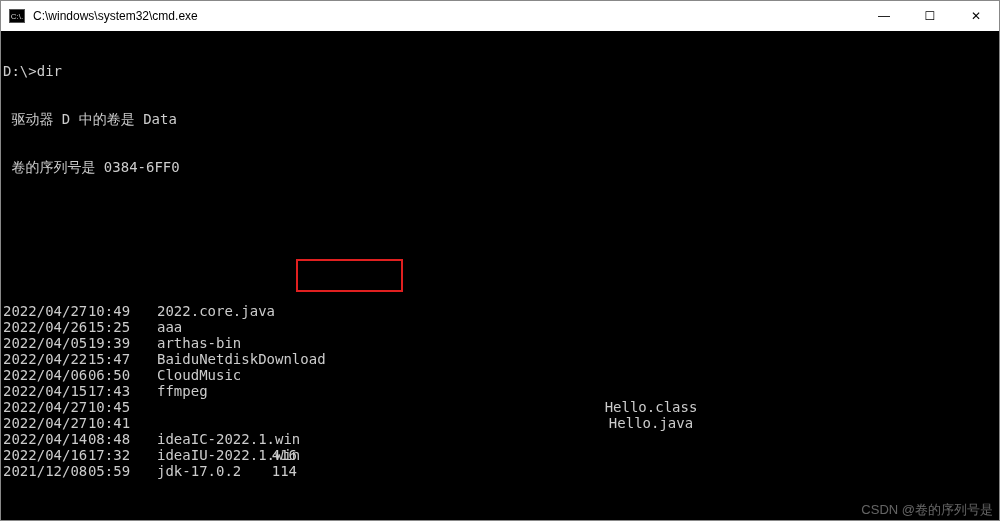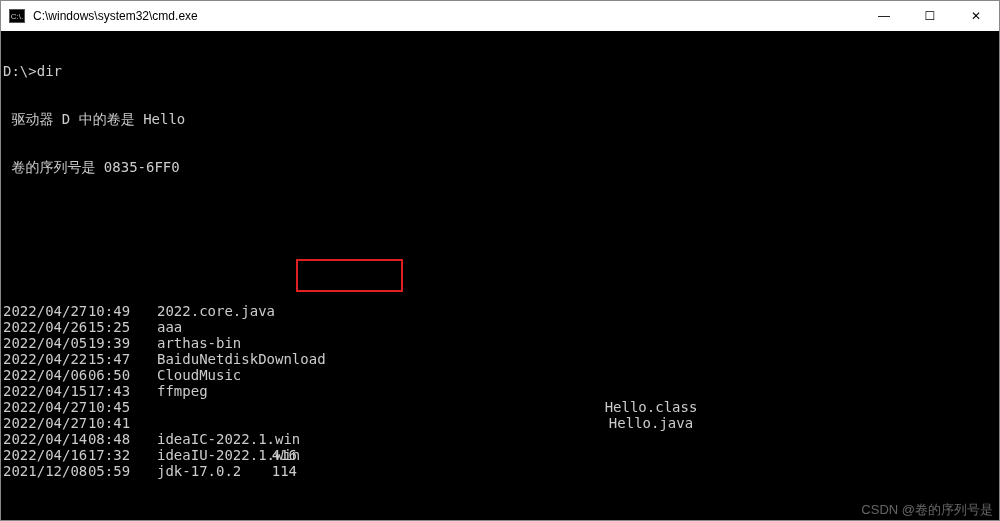--- a/index.html
+++ b/index.html
@@ -31,21 +31,21 @@
     <span class="title">C:\windows\system32\cmd.exe</span>
     <div class="winbtns">
       <div class="winbtn">—</div>
       <div class="winbtn">☐</div>
       <div class="winbtn closebtn">✕</div>
     </div>
   </div>
 
   <div class="term">
     <div class="row"><span>D:\</span>&gt;<span>dir</span></div>
-    <div class="row"> 驱动器 D 中的卷是 Hello</div>
-    <div class="row"> 卷的序列号是 0835-6FF0</div>
+    <div class="row"> 驱动器 D 中的卷是 Data</div>
+    <div class="row"> 卷的序列号是 0384-6FF0</div>
     <div class="row"></div>
     <div class="row"></div>
     <div id="listing"><div class="row"><span class="c-date">2022/04/27</span><span class="c-time">10:49</span><span class="c-gap1"></span><span class="c-dir"><dir><span class="c-size"></span><span class="c-gap2"></span><span class="c-name">2022.core.java</span></dir></span></div><div class="row"><span class="c-date">2022/04/26</span><span class="c-time">15:25</span><span class="c-gap1"></span><span class="c-dir"><dir><span class="c-size"></span><span class="c-gap2"></span><span class="c-name">aaa</span></dir></span></div><div class="row"><span class="c-date">2022/04/05</span><span class="c-time">19:39</span><span class="c-gap1"></span><span class="c-dir"><dir><span class="c-size"></span><span class="c-gap2"></span><span class="c-name">arthas-bin</span></dir></span></div><div class="row"><span class="c-date">2022/04/22</span><span class="c-time">15:47</span><span class="c-gap1"></span><span class="c-dir"><dir><span class="c-size"></span><span class="c-gap2"></span><span class="c-name">BaiduNetdiskDownload</span></dir></span></div><div class="row"><span class="c-date">2022/04/06</span><span class="c-time">06:50</span><span class="c-gap1"></span><span class="c-dir"><dir><span class="c-size"></span><span class="c-gap2"></span><span class="c-name">CloudMusic</span></dir></span></div><div class="row"><span class="c-date">2022/04/15</span><span class="c-time">17:43</span><span class="c-gap1"></span><span class="c-dir"><dir><span class="c-size"></span><span class="c-gap2"></span><span class="c-name">ffmpeg</span></dir></span></div><div class="row"><span class="c-date">2022/04/27</span><span class="c-time">10:45</span><span class="c-gap1"></span><span class="c-dir"></span><span class="c-size">416</span><span class="c-gap2"></span><span class="c-name">Hello.class</span></div><div class="row"><span class="c-date">2022/04/27</span><span class="c-time">10:41</span><span class="c-gap1"></span><span class="c-dir"></span><span class="c-size">114</span><span class="c-gap2"></span><span class="c-name">Hello.java</span></div><div class="row"><span class="c-date">2022/04/14</span><span class="c-time">08:48</span><span class="c-gap1"></span><span class="c-dir"><dir><span class="c-size"></span><span class="c-gap2"></span><span class="c-name">ideaIC-2022.1.win</span></dir></span></div><div class="row"><span class="c-date">2022/04/16</span><span class="c-time">17:32</span><span class="c-gap1"></span><span class="c-dir"><dir><span class="c-size"></span><span class="c-gap2"></span><span class="c-name">ideaIU-2022.1.win</span></dir></span></div><div class="row"><span class="c-date">2021/12/08</span><span class="c-time">05:59</span><span class="c-gap1"></span><span class="c-dir"><dir><span class="c-size"></span><span class="c-gap2"></span><span class="c-name">jdk-17.0.2</span></dir></span></div></div>
     <div class="hlbox" style="top: 228px; left: 295px; width: 107px; height: 33px;"></div>
     <div class="watermark">CSDN @卷的序列号是</div>
   </div>
 </div>
 
 </body></html>

